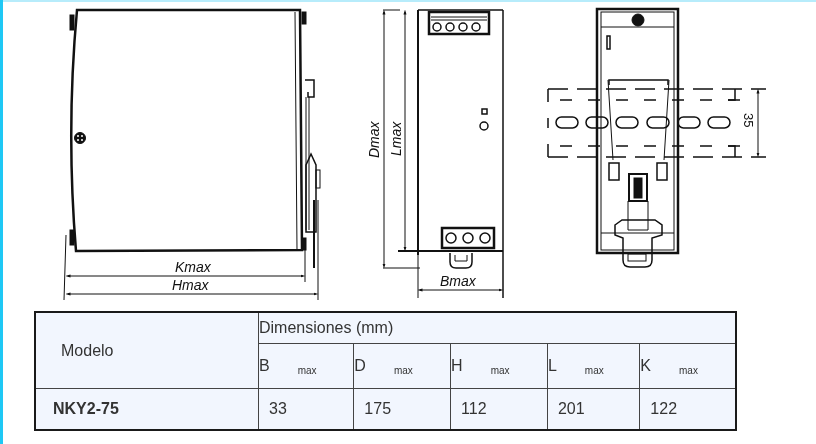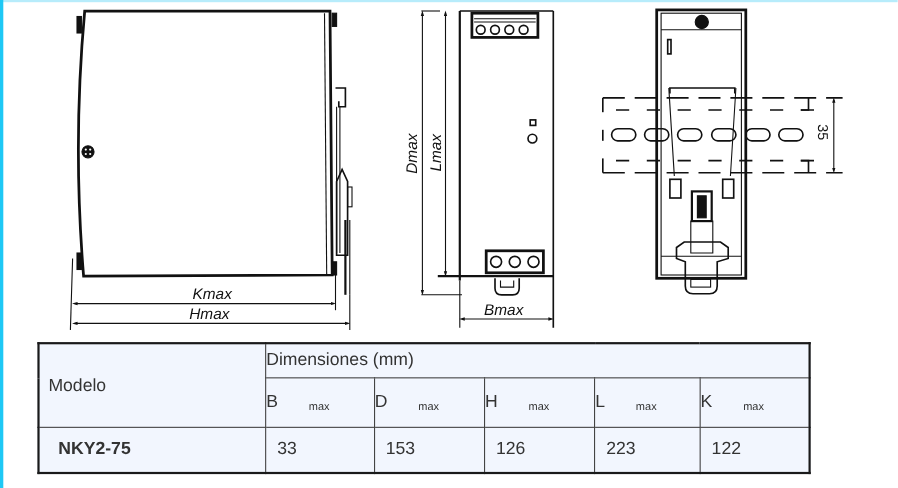--- a/index.html
+++ b/index.html
@@ -17,21 +17,21 @@
     width: 703px; height: 120px;
     border-collapse: collapse;
     background: #f2f6fe;
     border: 2px solid #1a1a1a;
     color: #333;
   }
   table.dims td, table.dims th {
     border: 1.5px solid #444;
     text-align: left; font-weight: normal; font-size: 16px; padding: 0;
   }
-  table.dims .modelo-h { width: 197px; text-align: left; padding-left: 8px; font-size: 16px; }
+  table.dims .modelo-h { width: 197px; text-align: left; padding-left: 25px; font-size: 16px; }
   table.dims .dim-head { height: 30px; font-size: 16px; }
   table.dims .sub-h { height: 44px; font-size: 16px; }
   table.dims .sub-h sub { font-size: 10px; vertical-align: -3px; padding-left: 28px; }
   table.dims .row-model { text-align: left; padding-left: 17px; font-weight: bold; font-size: 16px; margin-top: 40px; }
   table.dims .val { height: 40px; font-size: 16px; padding-left: 10px; }
 </style>
 </head>
 <body>
 
 <div class="frame-top"></div>
@@ -150,19 +150,19 @@
   <tr>
     <th class="sub-h"><span>B</span><sub>max</sub></th>
     <th class="sub-h"><span>D</span><sub>max</sub></th>
     <th class="sub-h"><span>H</span><sub>max</sub></th>
     <th class="sub-h"><span>L</span><sub>max</sub></th>
     <th class="sub-h"><span>K</span><sub>max</sub></th>
   </tr>
   <tr>
     <td class="row-model">NKY2-75</td>
     <td class="val">33</td>
-    <td class="val">153</td>
-    <td class="val">126</td>
-    <td class="val">223</td>
+    <td class="val">175</td>
+    <td class="val">112</td>
+    <td class="val">201</td>
     <td class="val">122</td>
   </tr>
 </tbody>
   </table>
 
 </body></html>

